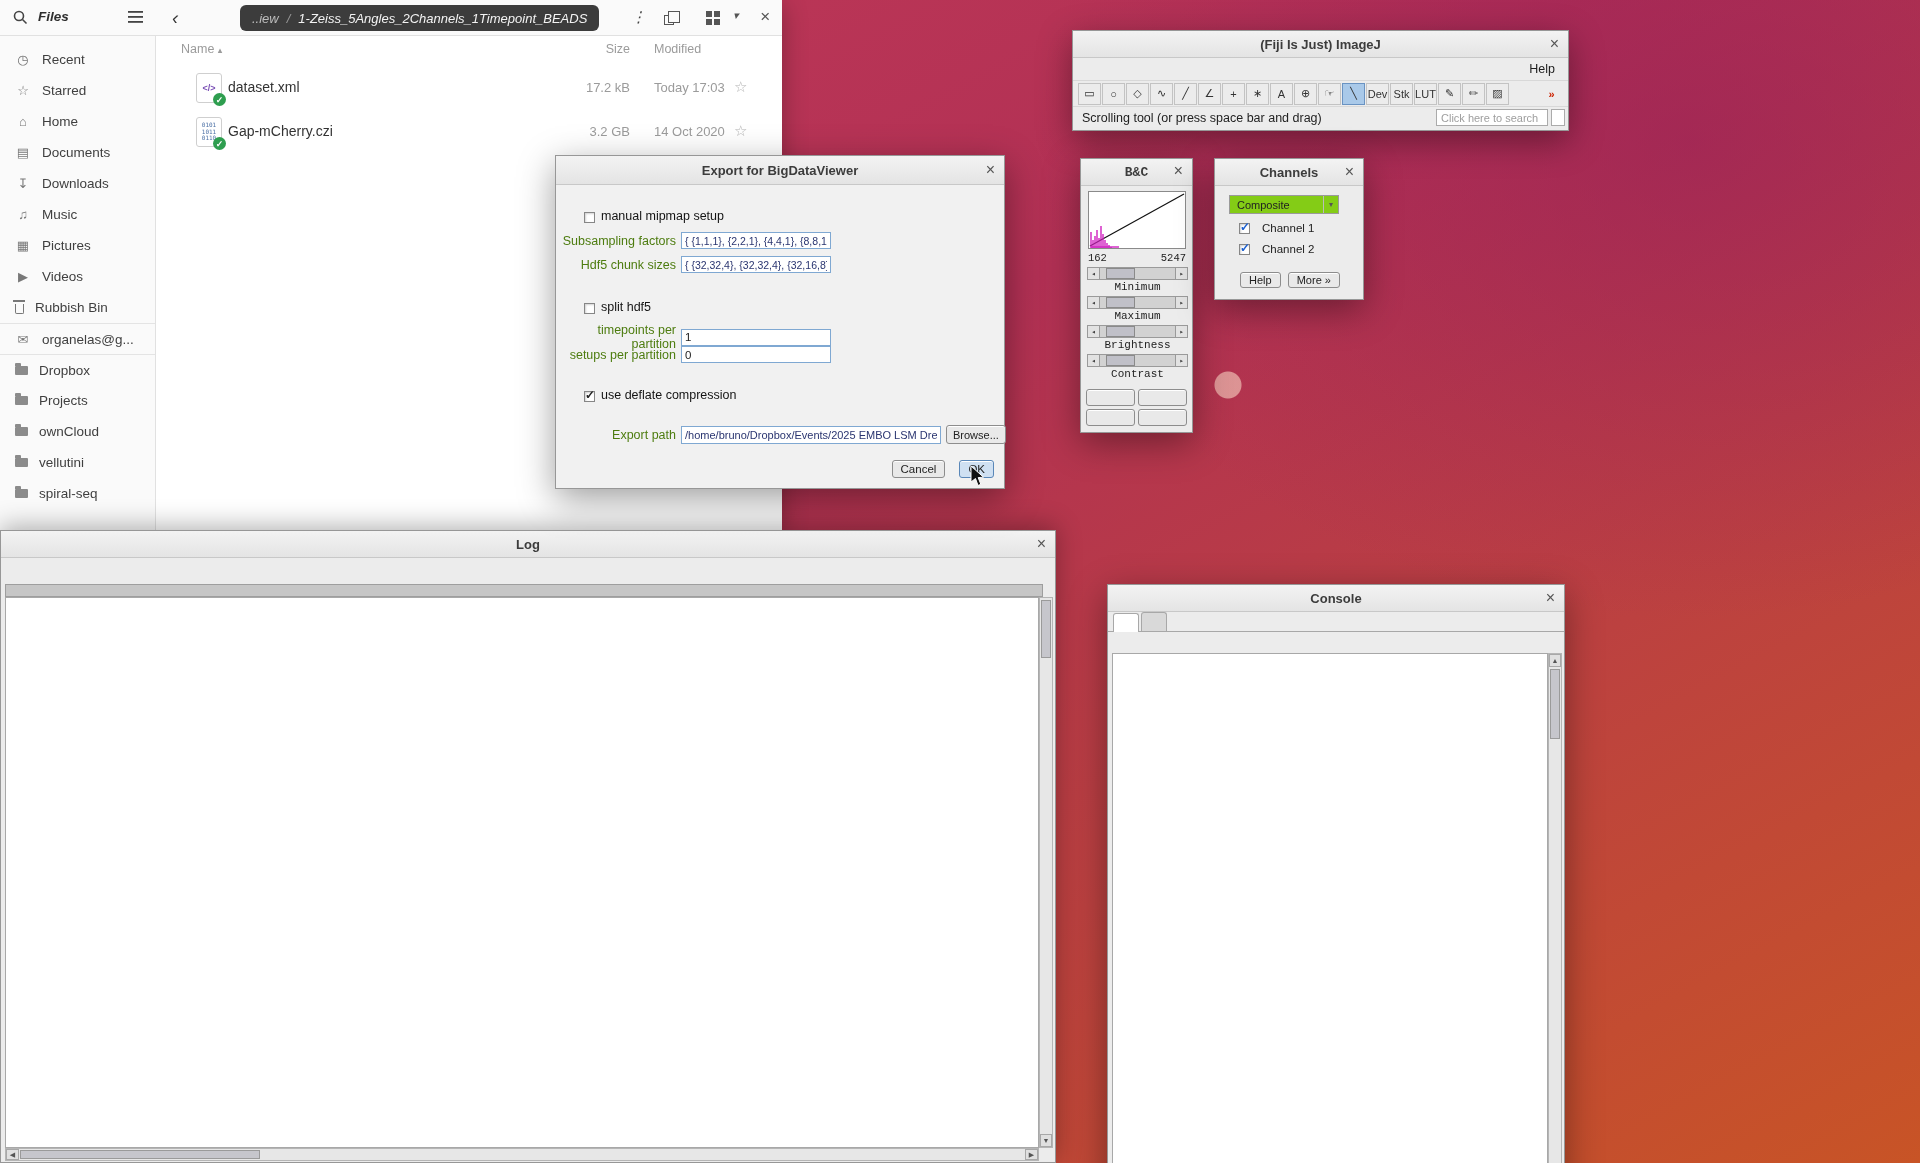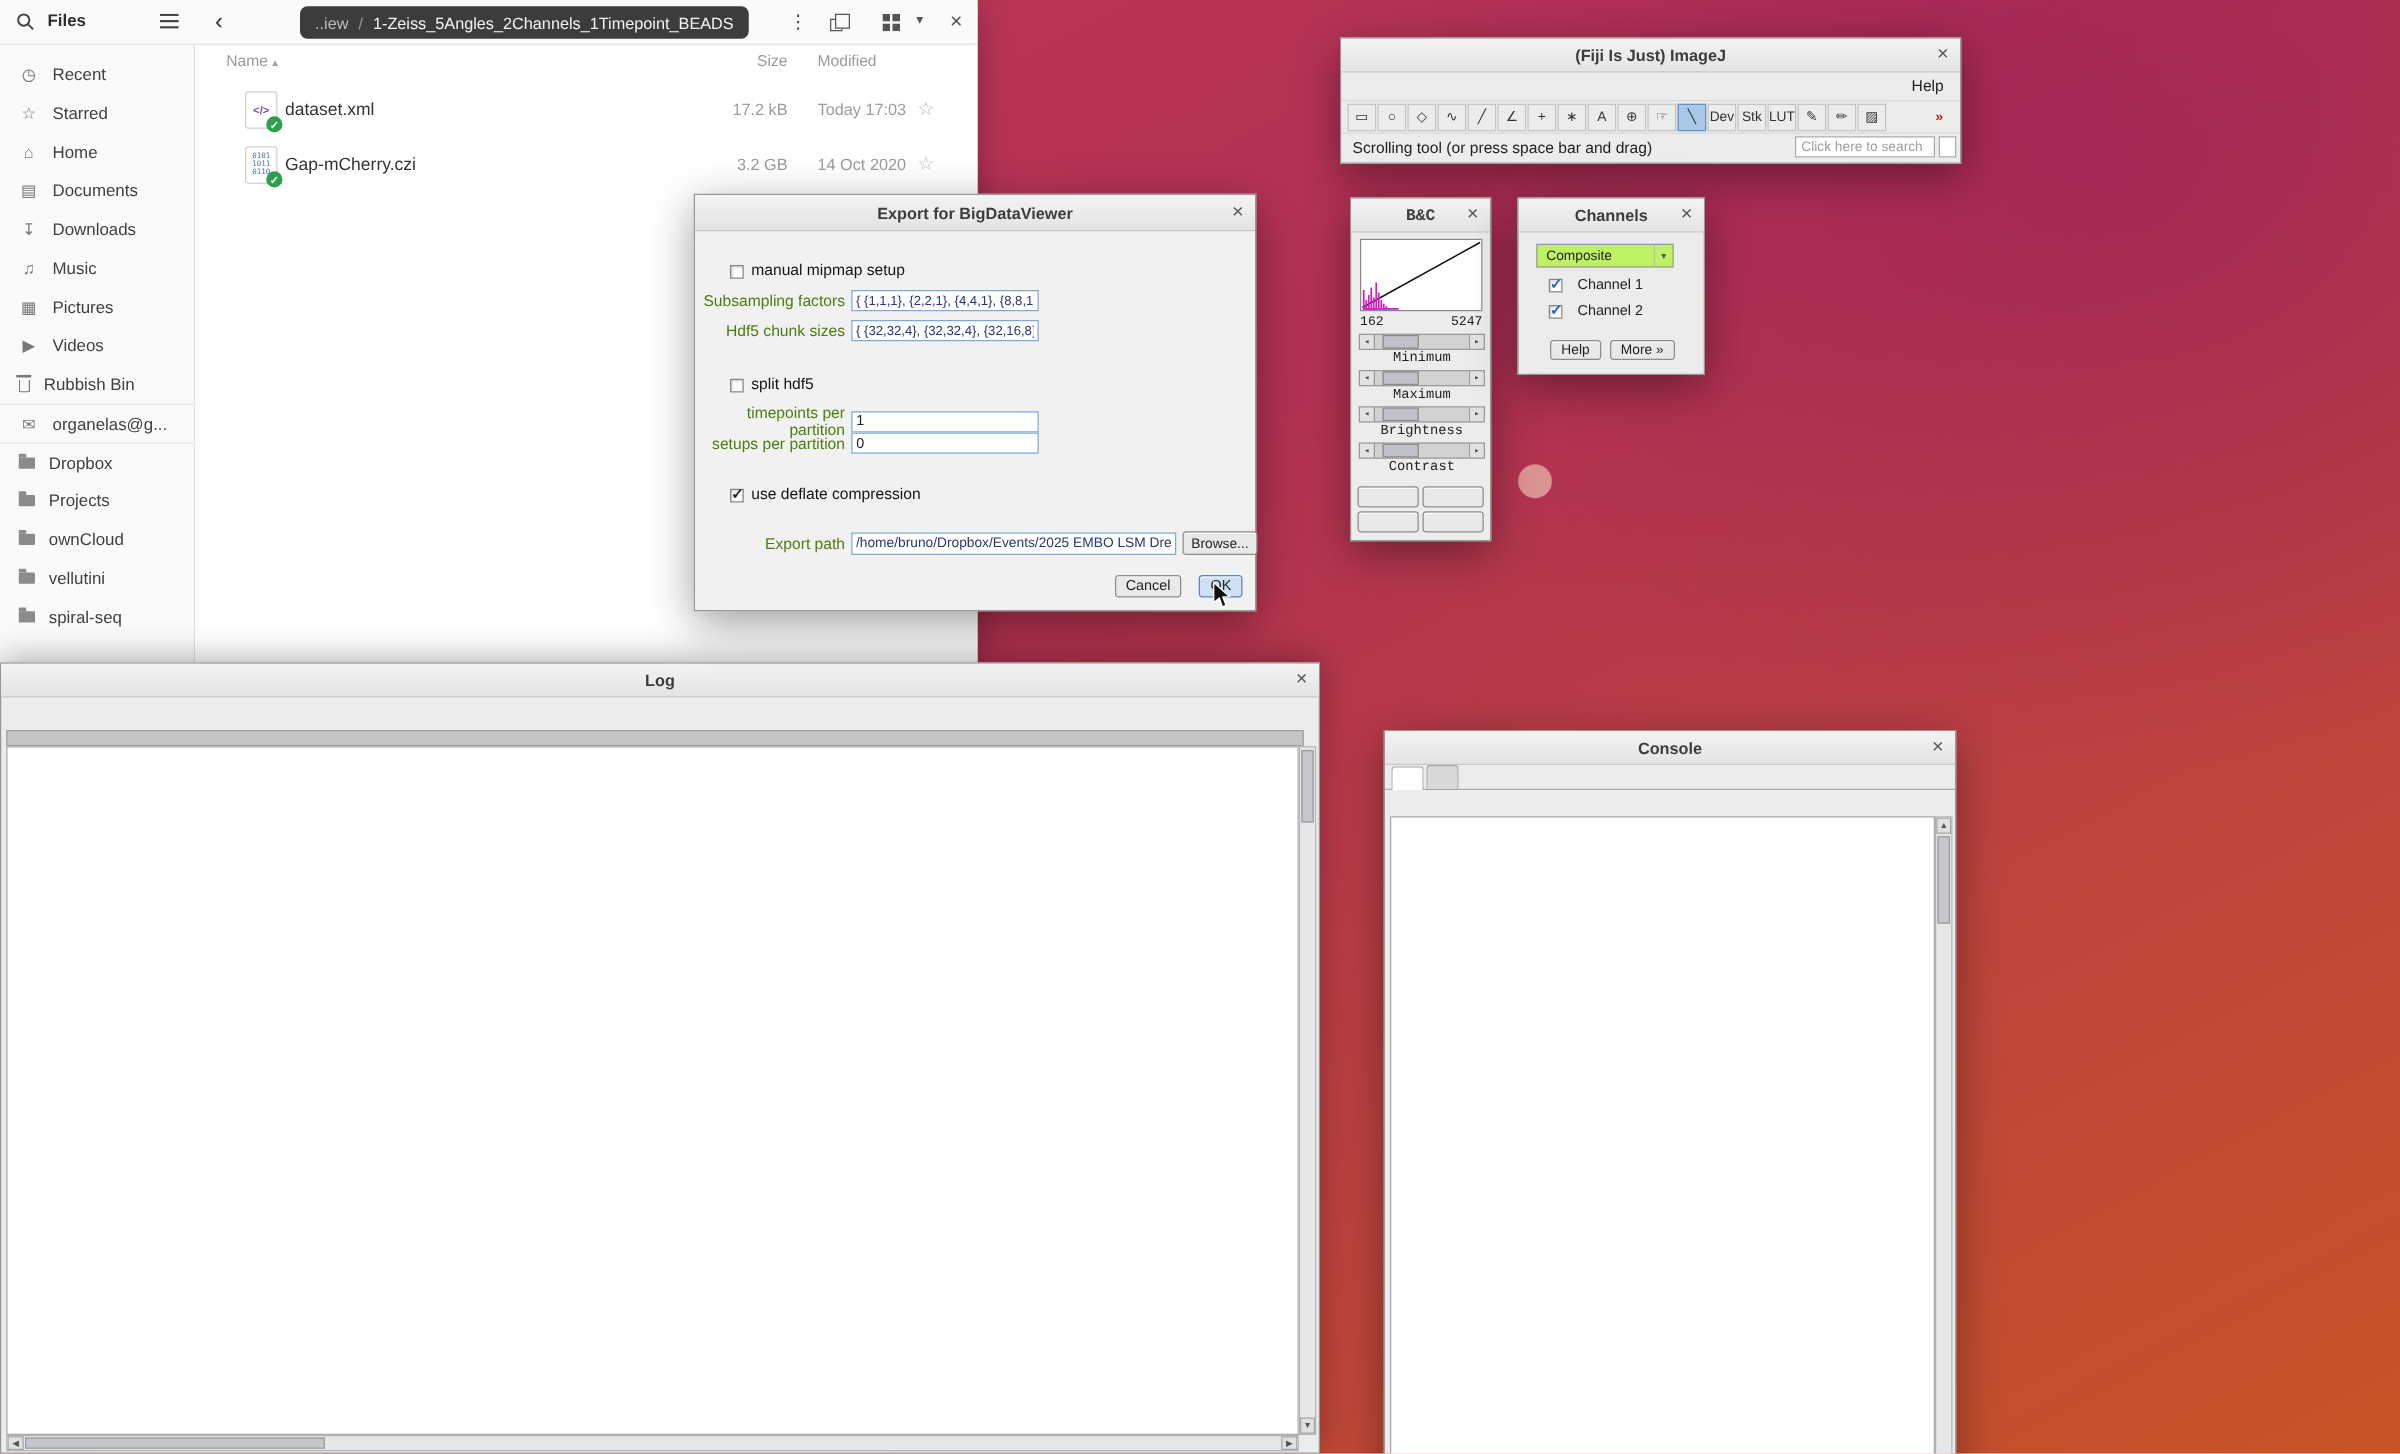--- a/index.html
+++ b/index.html
@@ -20,21 +20,21 @@
   .menubar span { padding:2px 9px; }
   .btn94 { display:inline-flex; align-items:center; justify-content:center; background:#e9e9e9;
     border:1px solid #8d8d8d; border-radius:3px; box-shadow:inset 0 1px 0 #fff; font-size:11px; color:#222; }
   .cb { width:11px; height:11px; background:#fff; border:1px solid #868686; display:inline-block; position:relative;
     box-shadow:inset 1px 1px 2px rgba(0,0,0,.18); flex:none; }
   .cb.checked::after { content:"✓"; position:absolute; top:-4px; left:0; font-size:12px; font-weight:bold; color:#222; }
   .cb.blue::after { color:#1a5fd0; }
 
   
   #files-win { left:0; top:0; width:782px; height:530px; background:#fff; border:none; box-shadow:0 6px 24px rgba(0,0,0,.3); }
-  #files-head { position:absolute; left:0; top:0; width:782px; height:36px; background:#fafafa; border-bottom:1px solid #e1e1e1; }
+  #files-head { position:absolute; left:0; top:0; width:782px; height:36px; background:#fafafa; border-bottom:1px solid #e1e1e1;font-style:italic; }
   #files-side { position:absolute; left:0; top:36px; width:156px; height:494px; background:#fafafa; border-right:1px solid #e1e1e1; padding-top:8px; }
   .side-item { display:flex; align-items:center; gap:11px; height:31px; padding-left:15px; font-size:13.5px; color:#3f3f3f; }
   .side-item.sep-above { border-top:1px solid #e4e4e4; }
   .side-ico { width:16px; display:inline-flex; justify-content:center; color:#787878; font-size:13px; }
   .css-folder { width:13px; height:9px; background:#8b8b8b; border-radius:1px; position:relative; display:inline-block; }
   .css-folder::before { content:""; position:absolute; top:-3px; left:0; width:6px; height:3px; background:#8b8b8b; border-radius:1px 1px 0 0; }
   .css-trash { width:9px; height:10px; border:1.5px solid #787878; border-top:none; border-radius:0 0 2px 2px; position:relative; display:inline-block; margin-top:3px; }
   .css-trash::before { content:""; position:absolute; top:-4px; left:-3px; width:12px; height:2px; background:#787878; }
   #crumb { position:absolute; left:240px; top:5px; height:26px; background:#3c3c3c; border-radius:6px;
     display:flex; align-items:center; gap:8px; padding:0 12px; font-size:13px; }
@@ -81,21 +81,21 @@
   .sl-arrow { width:13px; height:13px; background:#e2e2e2; border:1px solid #9a9a9a; font-size:7px; color:#444;
     display:flex; align-items:center; justify-content:center; flex:none; }
   .sl-track { flex:1; background:#d2d2d2; border:1px solid #9a9a9a; border-left:none; border-right:none; position:relative; }
   .sl-thumb { position:absolute; left:8%; top:0; width:38%; height:100%; background:#c0c0c8; border:1px solid #8a8a8a; }
   .sl-label { text-align:center; font-size:11px; color:#222; height:16px; line-height:15px; }
   #bc-btns { position:absolute; left:5px; top:230px; width:103px; display:flex; flex-wrap:wrap; gap:3px; }
   #bc-btns .btn94 { width:49px; height:17px; }
 
   
   #ch-win { left:1214px; top:158px; width:150px; height:142px; }
-  #ch-combo { position:absolute; left:14px; top:36px; width:110px; height:19px; background:#bef264; border:1px solid #9a9a9a;
+  #ch-combo { position:absolute; left:14px; top:36px; width:110px; height:19px; background:#84cc16; border:1px solid #9a9a9a;
     display:flex; align-items:center; font-size:11px; color:#222; padding-left:7px; }
   #ch-combo .arrow { margin-left:auto; width:15px; height:100%; border-left:1px solid #bbb; display:flex; align-items:center; justify-content:center; font-size:8px; color:#555; }
   .ch-row { position:absolute; left:24px; display:flex; align-items:center; gap:12px; font-size:11.5px; color:#222; }
   #ch-btns { position:absolute; left:0; top:113px; width:150px; display:flex; justify-content:center; gap:7px; }
   #ch-btns .btn94 { height:16px; padding:0 8px; }
 
   
   #dlg { left:555px; top:155px; width:450px; height:334px; background:#f1f1f1; z-index:50; }
   #dlg .titlebar { height:29px; }
   .dlg-row { position:absolute; left:0; width:450px; display:flex; align-items:center; }

